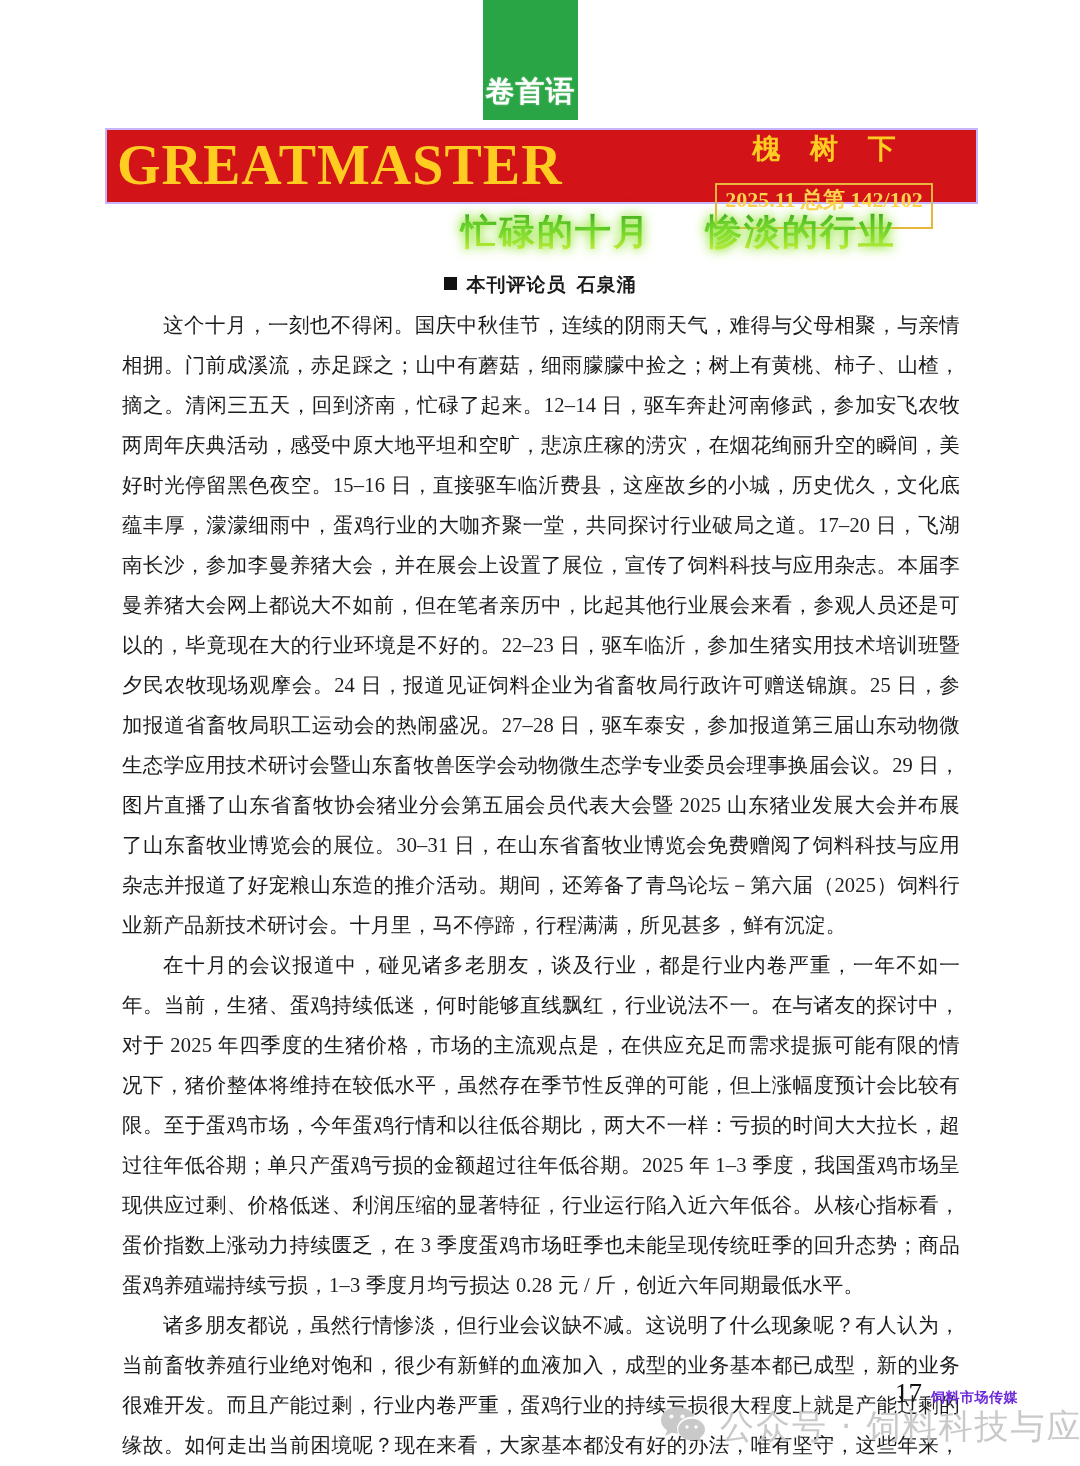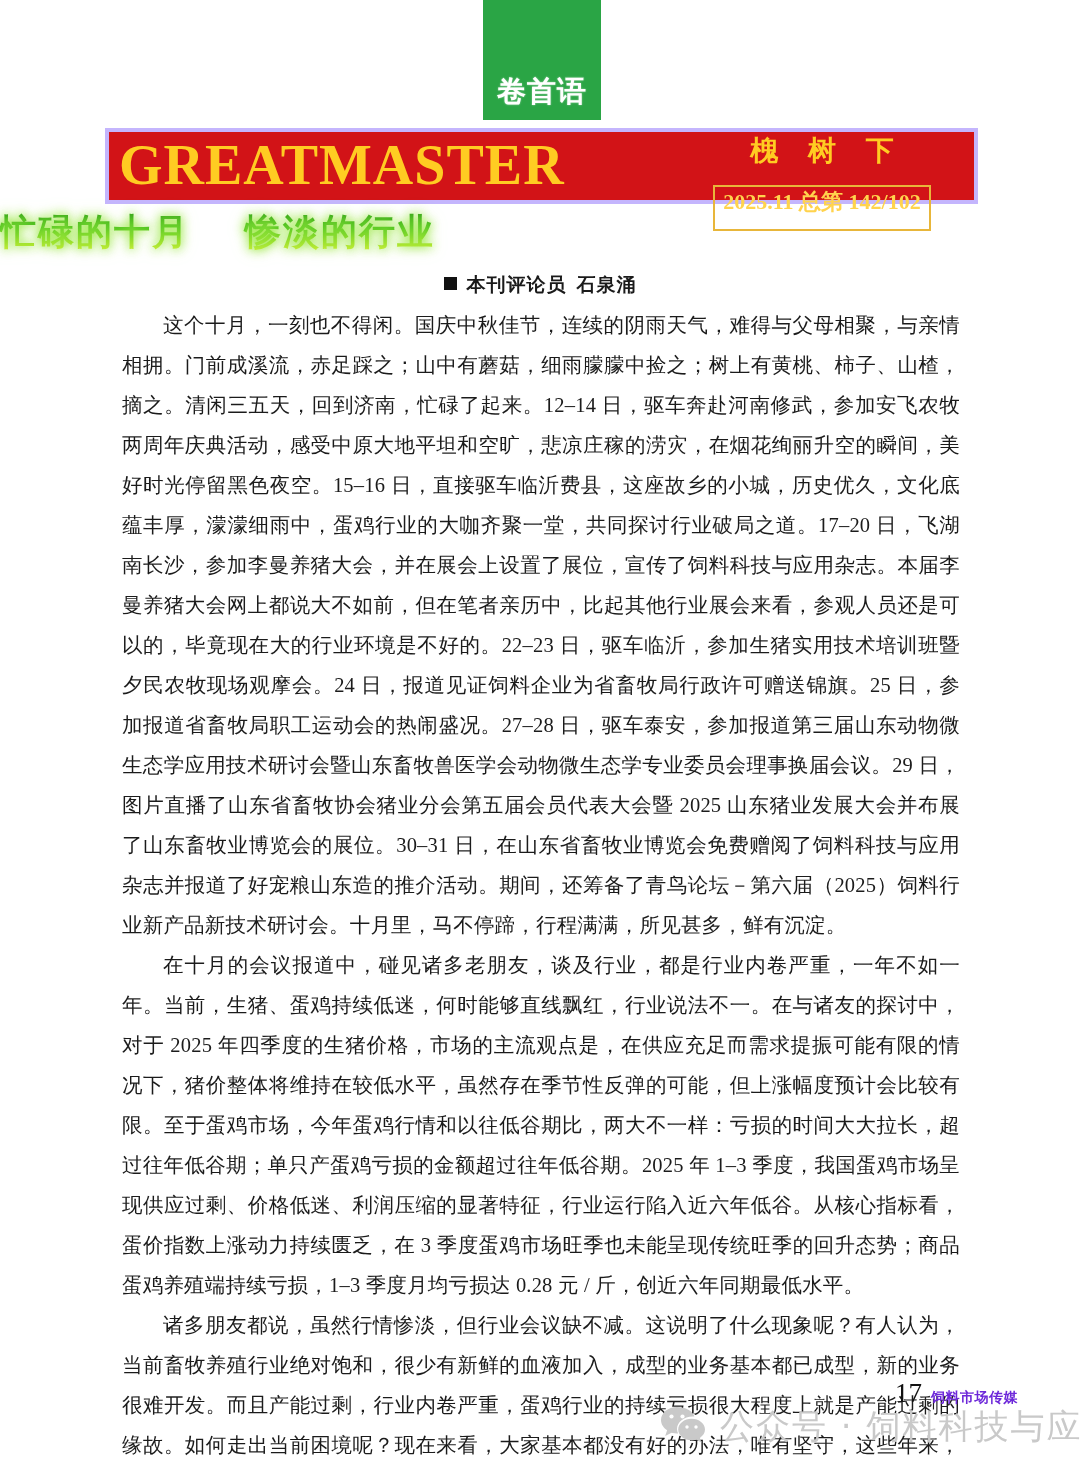--- a/index.html
+++ b/index.html
@@ -15,21 +15,21 @@
     overflow: hidden;
     font-family: "Liberation Serif", "DejaVu Serif", serif;
     color: #111111;
   }
 
   
   .masthead-tab {
     position: absolute;
     left: 483px;
     top: 0px;
-    width: 118px;
+    width: 95px;
     height: 120px;
     background: #2aa545;
     display: flex;
     align-items: flex-end;
     justify-content: center;
     padding-bottom: 14px;
     box-sizing: border-box;
   }
   .masthead-tab-label {
     color: #ffffff;
@@ -42,21 +42,21 @@
   }
 
   
   .red-banner {
     position: absolute;
     left: 105px;
     top: 128px;
     width: 873px;
     height: 76px;
     background: #d21317;
-    border: 4px solid #c4b5fd;
+    border: 2px solid #c4b5fd;
     box-sizing: border-box;
     display: flex;
     align-items: center;
   }
   .brand-wordmark {
     position: absolute;
     left: 10px;
     top: 50%;
     transform: translateY(-52%);
     color: #ffcc22;
@@ -95,21 +95,21 @@
     white-space: nowrap;
     font-weight: bold;
   }
 
   
   .article-title {
     position: absolute;
     left: 0;
     top: 212px;
     width: 896px;
-    text-align: left;
+    text-align: right;
     font-family: "DejaVu Sans", "Liberation Sans", sans-serif;
     font-weight: 700;
     font-size: 36px;
     letter-spacing: 2px;
     line-height: 1.1;
     color: #3bb820;
     background-image: linear-gradient(180deg, #2d9e18 0%, #49c21f 40%, #9fe02a 75%, #d7f23a 100%);
     -webkit-background-clip: text;
     background-clip: text;
     -webkit-text-fill-color: transparent;

